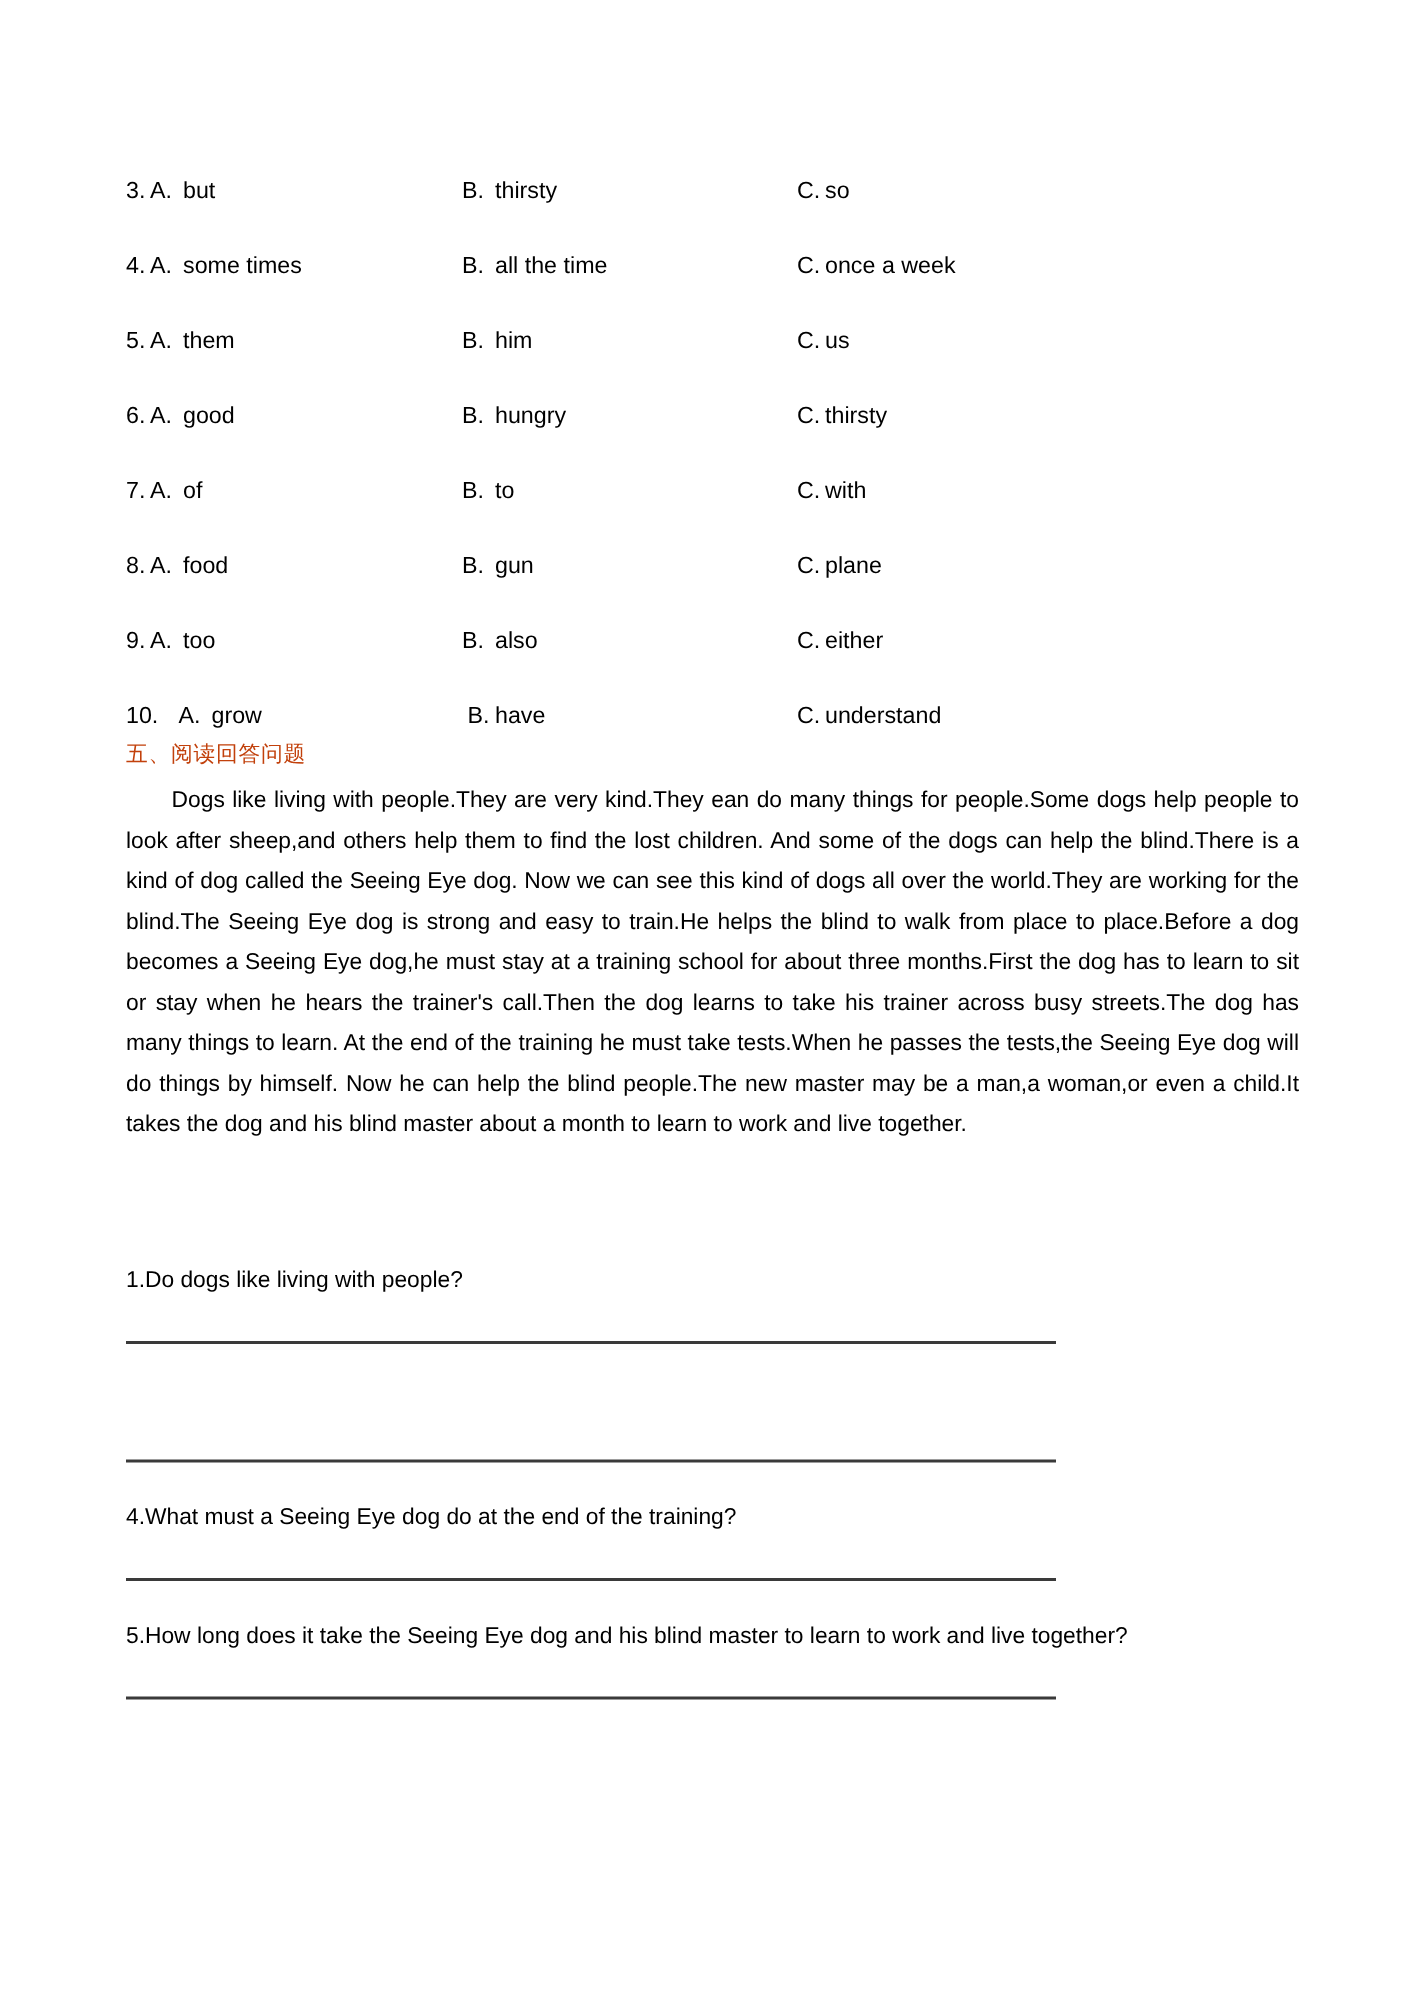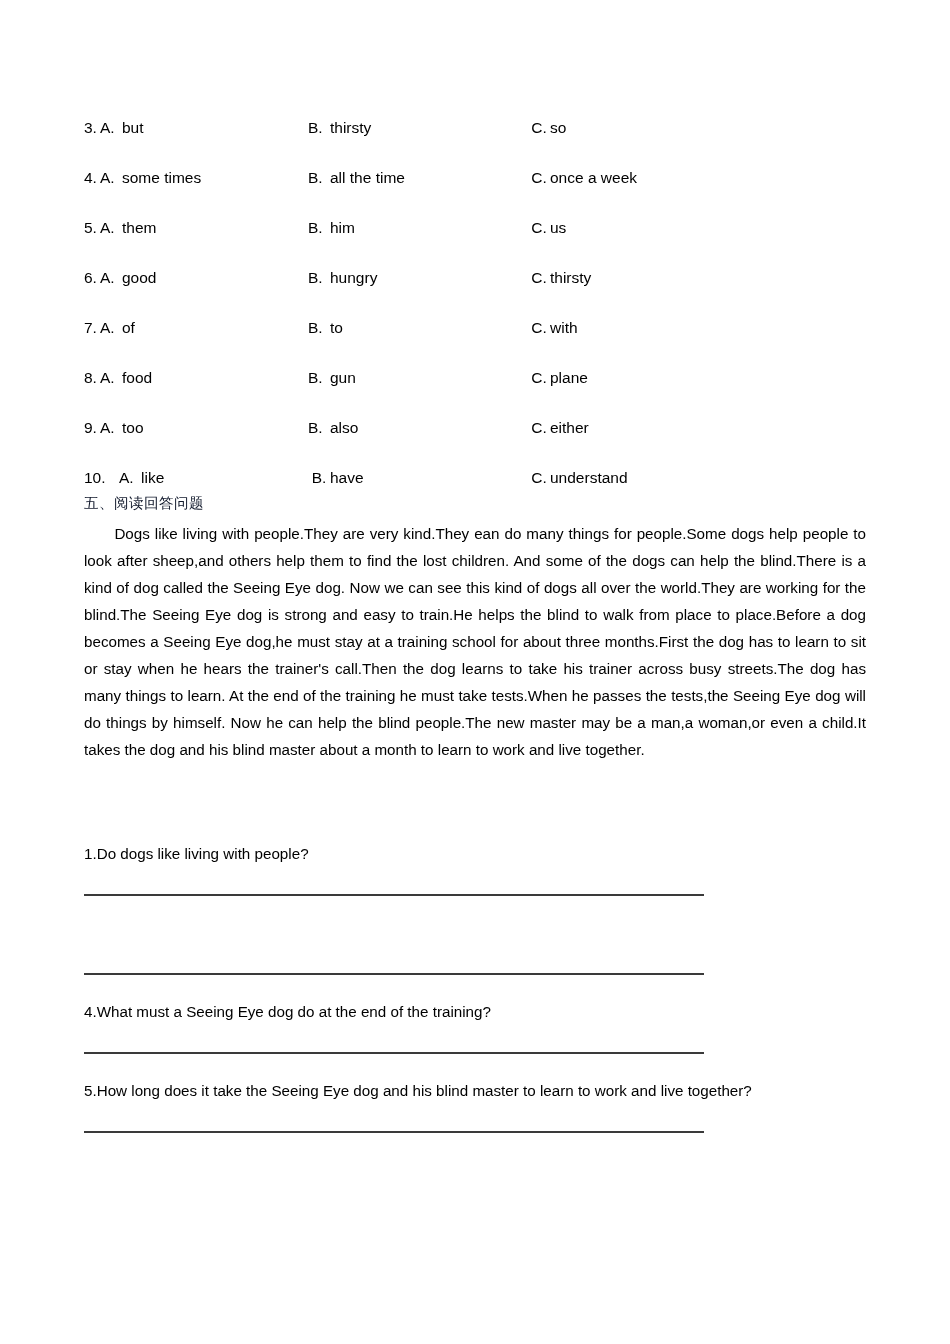--- a/index.html
+++ b/index.html
@@ -58,21 +58,21 @@
   .mc-row.wide .mc-opt.c { left: 444px; }
 
   
   .section-heading {
     position: absolute;
     left: 84px;
     top: 494px;
     font-family: Liberation Sans, sans-serif;
     font-size: 14.5px;
     line-height: 18px;
-    color: #0f172a;
+    color: #c2410c;
     letter-spacing: 0.5px;
     white-space: nowrap;
   }
 
   
   .passage {
     position: absolute;
     left: 84px;
     top: 520px;
     width: 782px;
@@ -160,21 +160,21 @@
 
     <div class="mc-row">
       <span class="mc-num">9.</span>
       <span class="mc-opt a"><span class="lt">A.</span><span>too</span></span>
       <span class="mc-opt b"><span class="lt">B.</span><span>also</span></span>
       <span class="mc-opt c"><span class="lt">C.</span><span>either</span></span>
     </div>
 
     <div class="mc-row wide">
       <span class="mc-num">10.</span>
-      <span class="mc-opt a"><span class="lt">A.</span><span>like</span></span>
+      <span class="mc-opt a"><span class="lt">A.</span><span>grow</span></span>
       <span class="mc-opt b"><span class="lt">B.</span><span>have</span></span>
       <span class="mc-opt c"><span class="lt">C.</span><span>understand</span></span>
     </div>
 
   </div>
 
   <div class="section-heading">五、阅读回答问题</div>
 
   <div class="passage">Dogs like living with people.They are very kind.They ean do many things for people.Some dogs help people to look after sheep,and others help them to find the lost children. And some of the dogs can help the blind.There is a kind of dog called the Seeing Eye dog. Now we can see this kind of dogs all over the world.They are working for the blind.The Seeing Eye dog is strong and easy to train.He helps the blind to walk from place to place.Before a dog becomes a Seeing Eye dog,he must stay at a training school for about three months.First the dog has to learn to sit or stay when he hears the trainer's call.Then the dog learns to take his trainer across busy streets.The dog has many things to learn. At the end of the training he must take tests.When he passes the tests,the Seeing Eye dog will do things by himself. Now he can help the blind people.The new master may be a man,a woman,or even a child.It takes the dog and his blind master about a month to learn to work and live together.</div>
 

